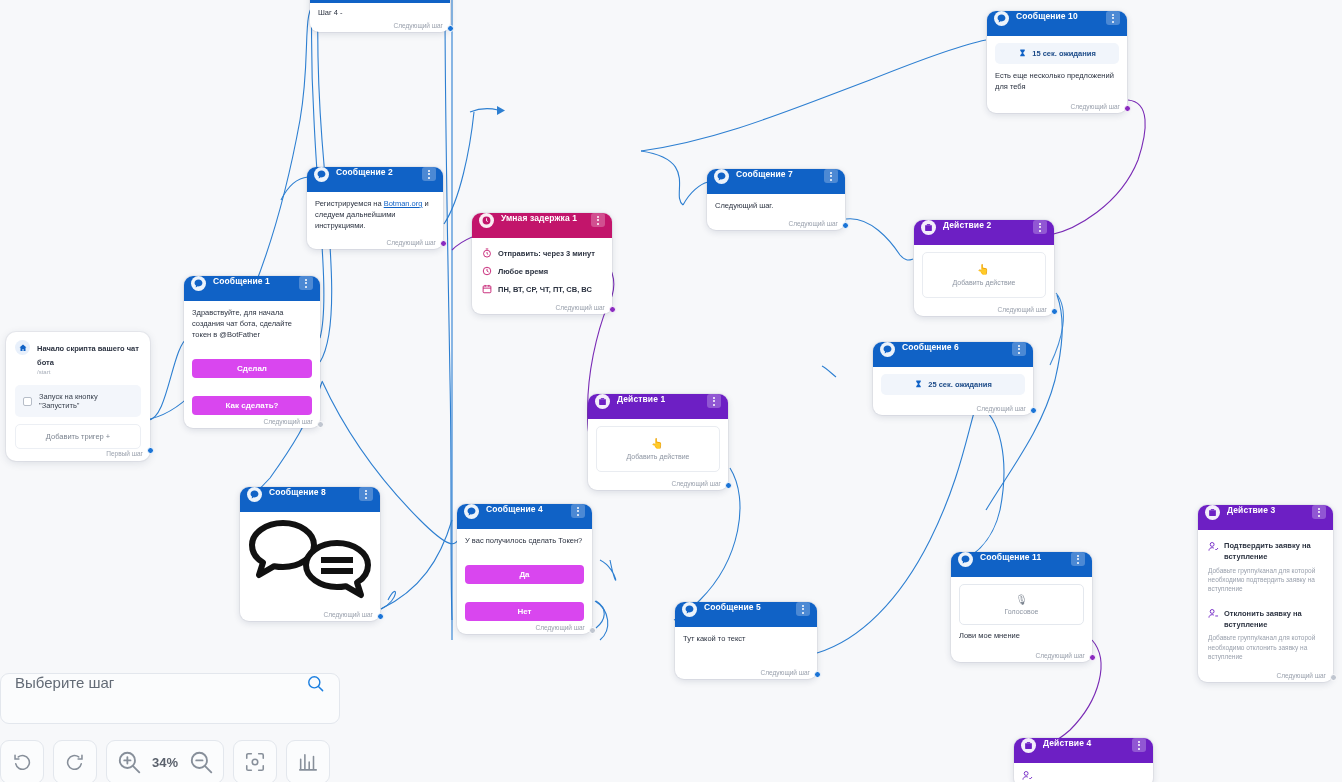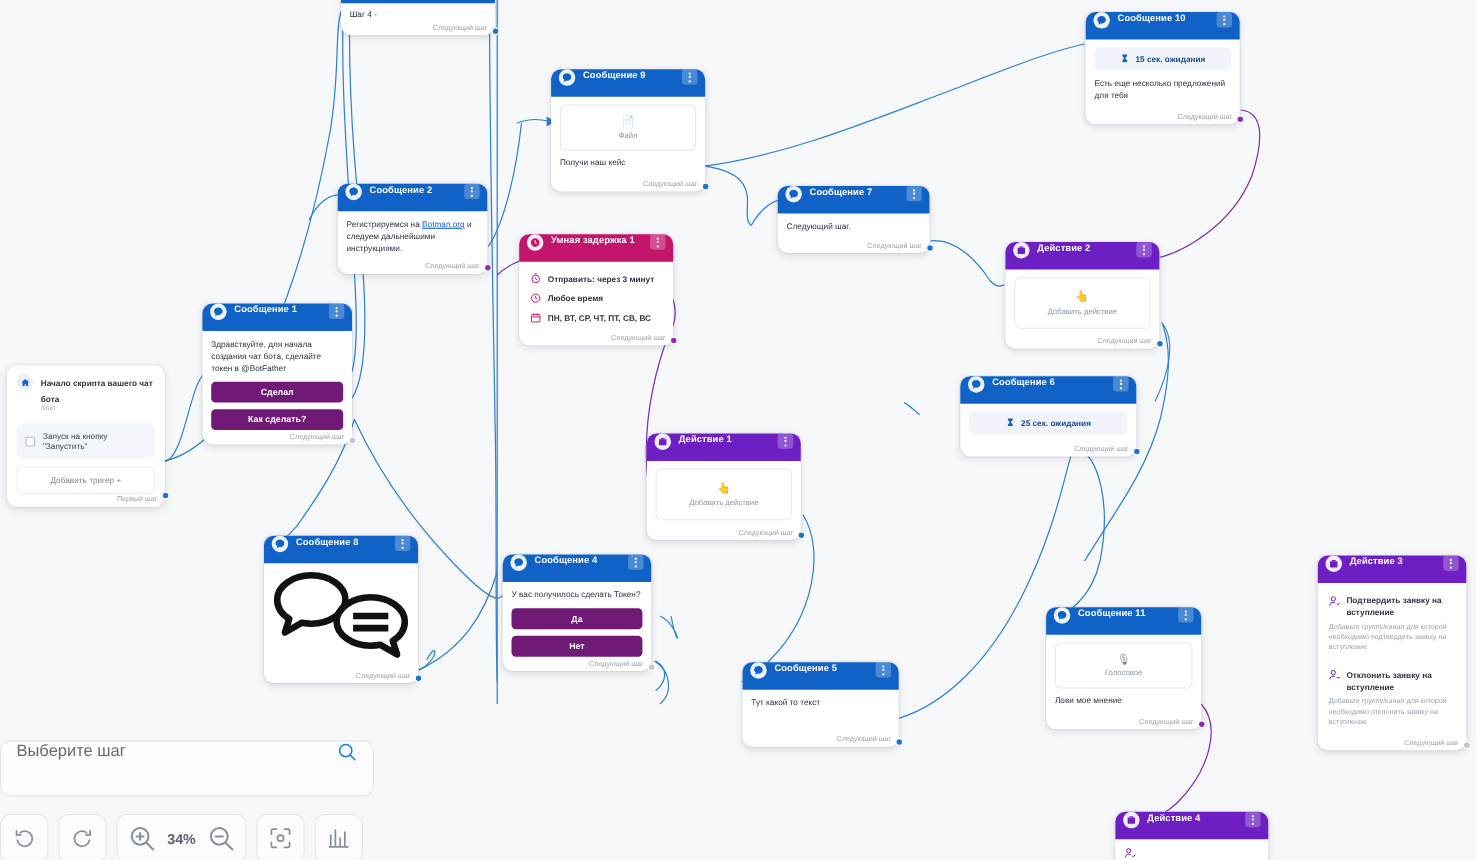--- a/index.html
+++ b/index.html
@@ -48,23 +48,23 @@
     display: flex; flex-direction: column; align-items: center; justify-content: center; gap: 1.5px;
     flex: 0 0 auto;
   }
   .node-menu i { width: 2px; height: 2px; border-radius: 50%; background: #fff; display: block; }
 
   .node-body { padding: 7px 8px 13px 8px; position: relative; }
   .msg-text { font-size: 7.5px; line-height: 1.45; color: #2b3240; }
   .msg-text a { color: #1062c6; text-decoration: underline; }
 
   .btn-row {
-    background: #701a75; color: #fff; text-align: center;
+    background: #d946ef; color: #fff; text-align: center;
     border-radius: 4px; font-size: 8px; font-weight: bold;
-    padding: 5px 4px; margin-top: 6px; position: relative;
+    padding: 5px 4px; margin-top: 18px; position: relative;
   }
 
   .next-step {
     position: absolute; right: 7px; bottom: 3px;
     font-size: 6.5px; color: #9aa1ad; white-space: nowrap;
   }
   .port {
     position: absolute; width: 7px; height: 7px; border-radius: 50%;
     border: 1.5px solid #fff;
   }
@@ -301,44 +301,20 @@
     </div>
     <div class="node-body" style="padding-bottom:17px;">
       <div class="msg-text">
         <span>Регистрируемся на </span><a href="#">Botman.org</a><span> и следуем дальнейшими инструкциями.</span>
       </div>
       <div class="next-step">Следующий шаг</div>
       <span class="port pink" style="right:-4px; bottom:2px;"></span>
     </div>
   </div>
 
-  <div class="node blue" style="left:501px; top:63px; width:140px;">
-    <div class="node-head">
-      <span class="node-badge">
-        <svg viewBox="0 0 16 16" fill="currentColor">
-            <path d="M8 1C4.1 1 1 3.7 1 7c0 1.8 1 3.5 2.5 4.5L3 15l3.5-2c.5.1 1 .2 1.5.2 3.9 0 7-2.7 7-6S11.9 1 8 1z"></path>
-          </svg>
-      </span>
-      <span class="node-title">Сообщение 9</span>
-      <span class="node-menu">
-          <i></i>
-          <i></i>
-          <i></i>
-        </span>
-    </div>
-    <div class="node-body" style="padding-bottom:20px;">
-      <div class="media-box">
-        <span class="gl">📄</span>
-        <span>Файл</span>
-      </div>
-      <div class="msg-text" style="margin-top:6px;">Получи наш кейс</div>
-      <div class="next-step">Следующий шаг</div>
-      <span class="port blue" style="right:-4px; bottom:1px;"></span>
-    </div>
-  </div>
 
   <div class="node blue" style="left:987px; top:11px; width:140px;">
     <div class="node-head">
       <span class="node-badge">
         <svg viewBox="0 0 16 16" fill="currentColor">
             <path d="M8 1C4.1 1 1 3.7 1 7c0 1.8 1 3.5 2.5 4.5L3 15l3.5-2c.5.1 1 .2 1.5.2 3.9 0 7-2.7 7-6S11.9 1 8 1z"></path>
           </svg>
       </span>
       <span class="node-title">Сообщение 10</span>
       <span class="node-menu">

